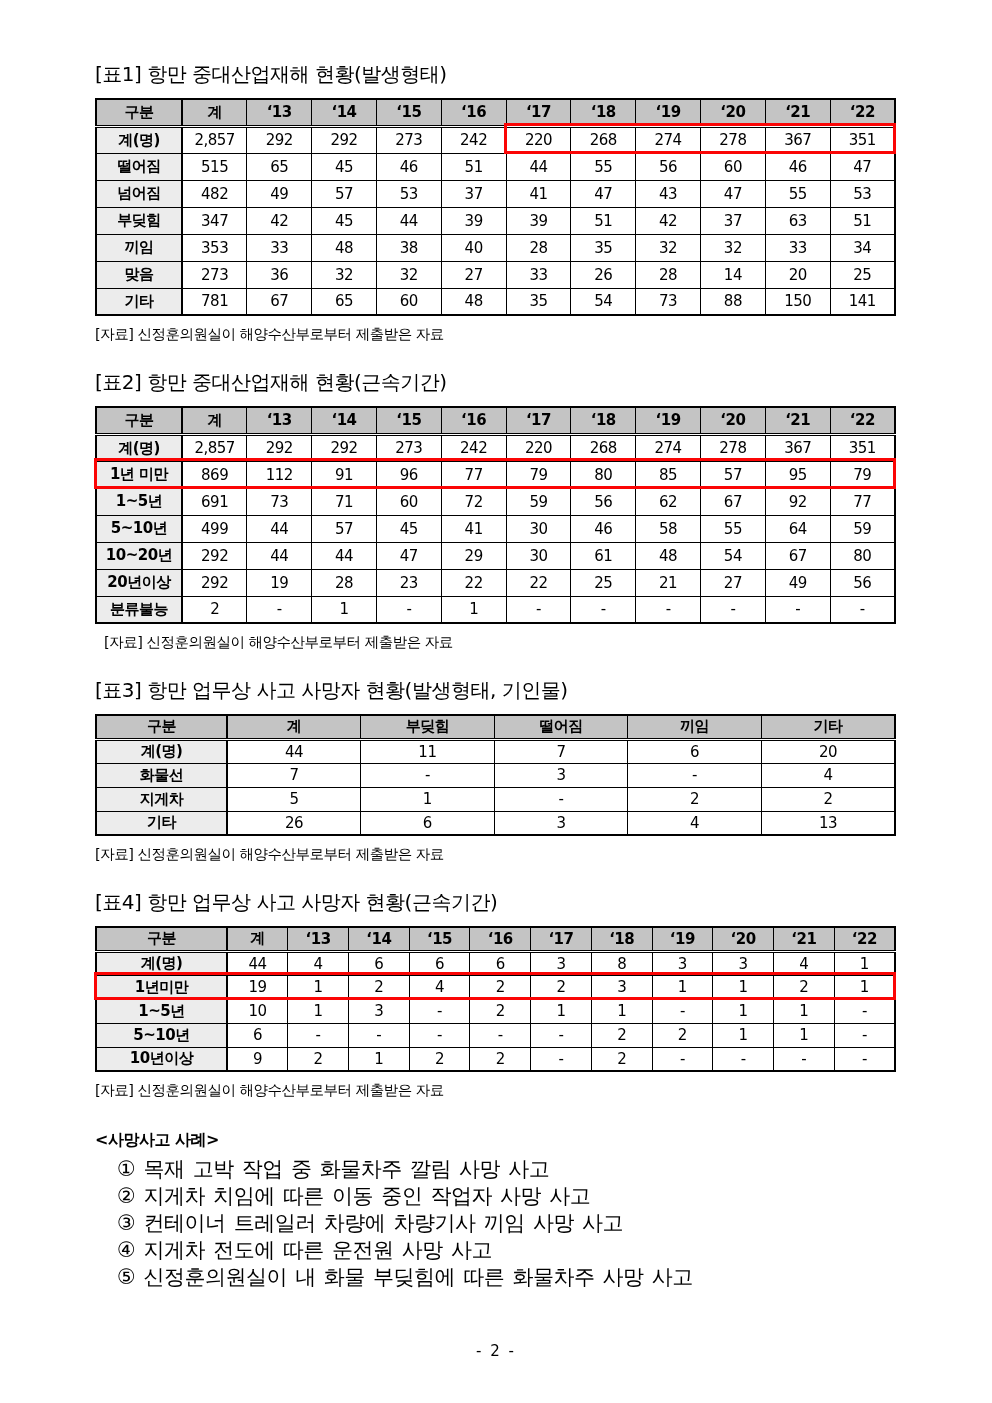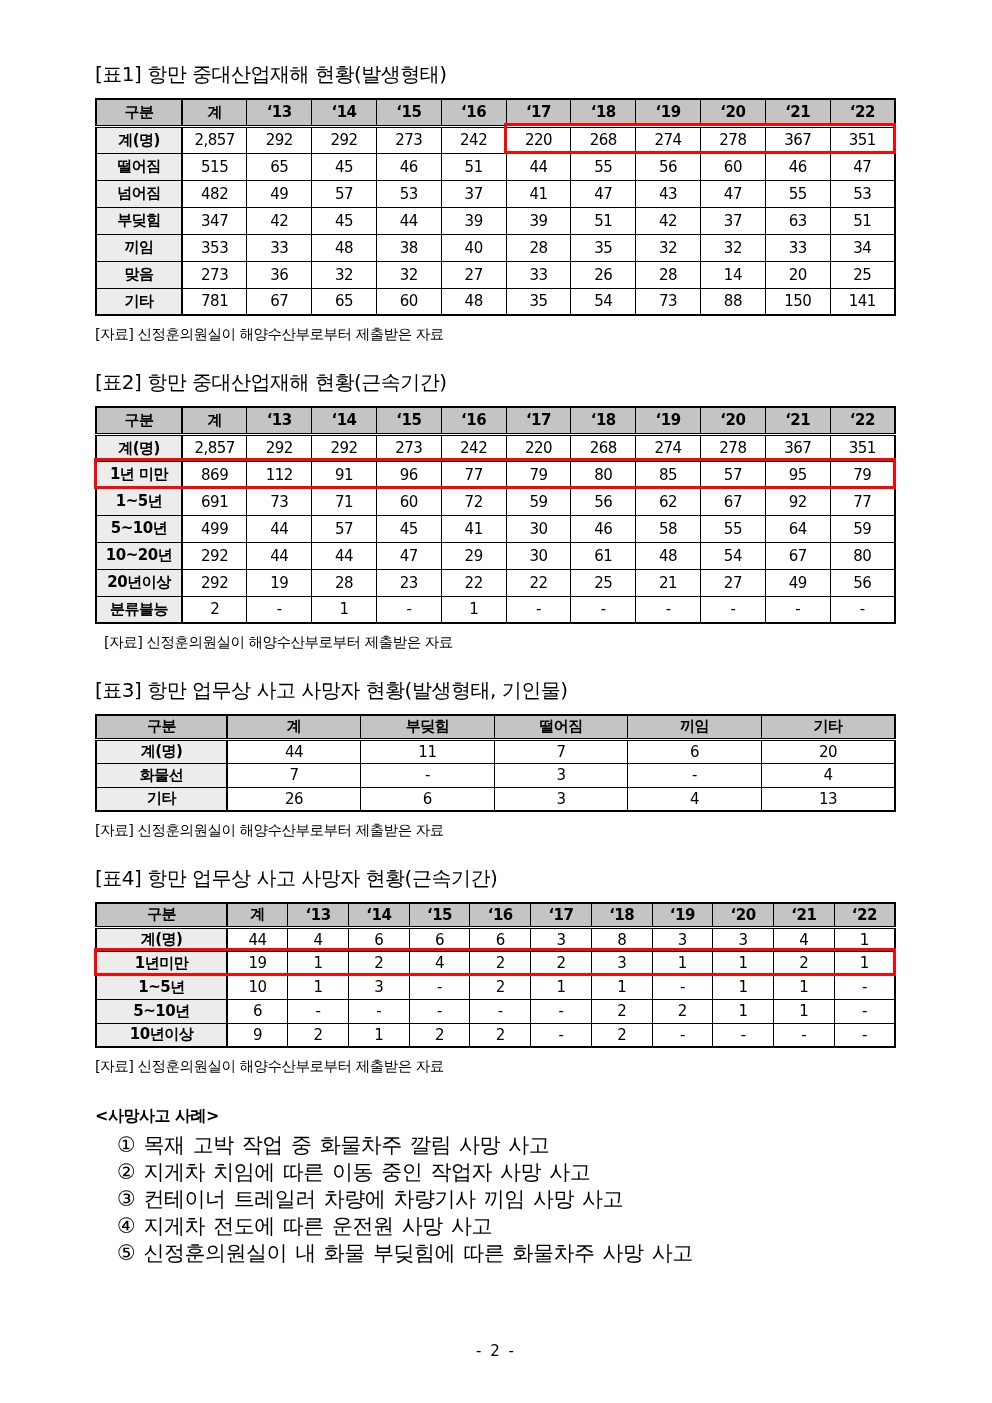--- a/index.html
+++ b/index.html
@@ -378,20 +378,28 @@
               </tr>
               <tr>
                 <td class="row-label">화물선</td>
                 <td>7</td>
                 <td>-</td>
                 <td>3</td>
                 <td>-</td>
                 <td>4</td>
               </tr>
               <tr>
+                <td class="row-label">지게차</td>
+                <td>5</td>
+                <td>1</td>
+                <td>-</td>
+                <td>2</td>
+                <td>2</td>
+              </tr>
+              <tr>
                 <td class="row-label">기타</td>
                 <td>26</td>
                 <td>6</td>
                 <td>3</td>
                 <td>4</td>
                 <td>13</td>
               </tr>
             </tbody>
           </table>
         </div>

